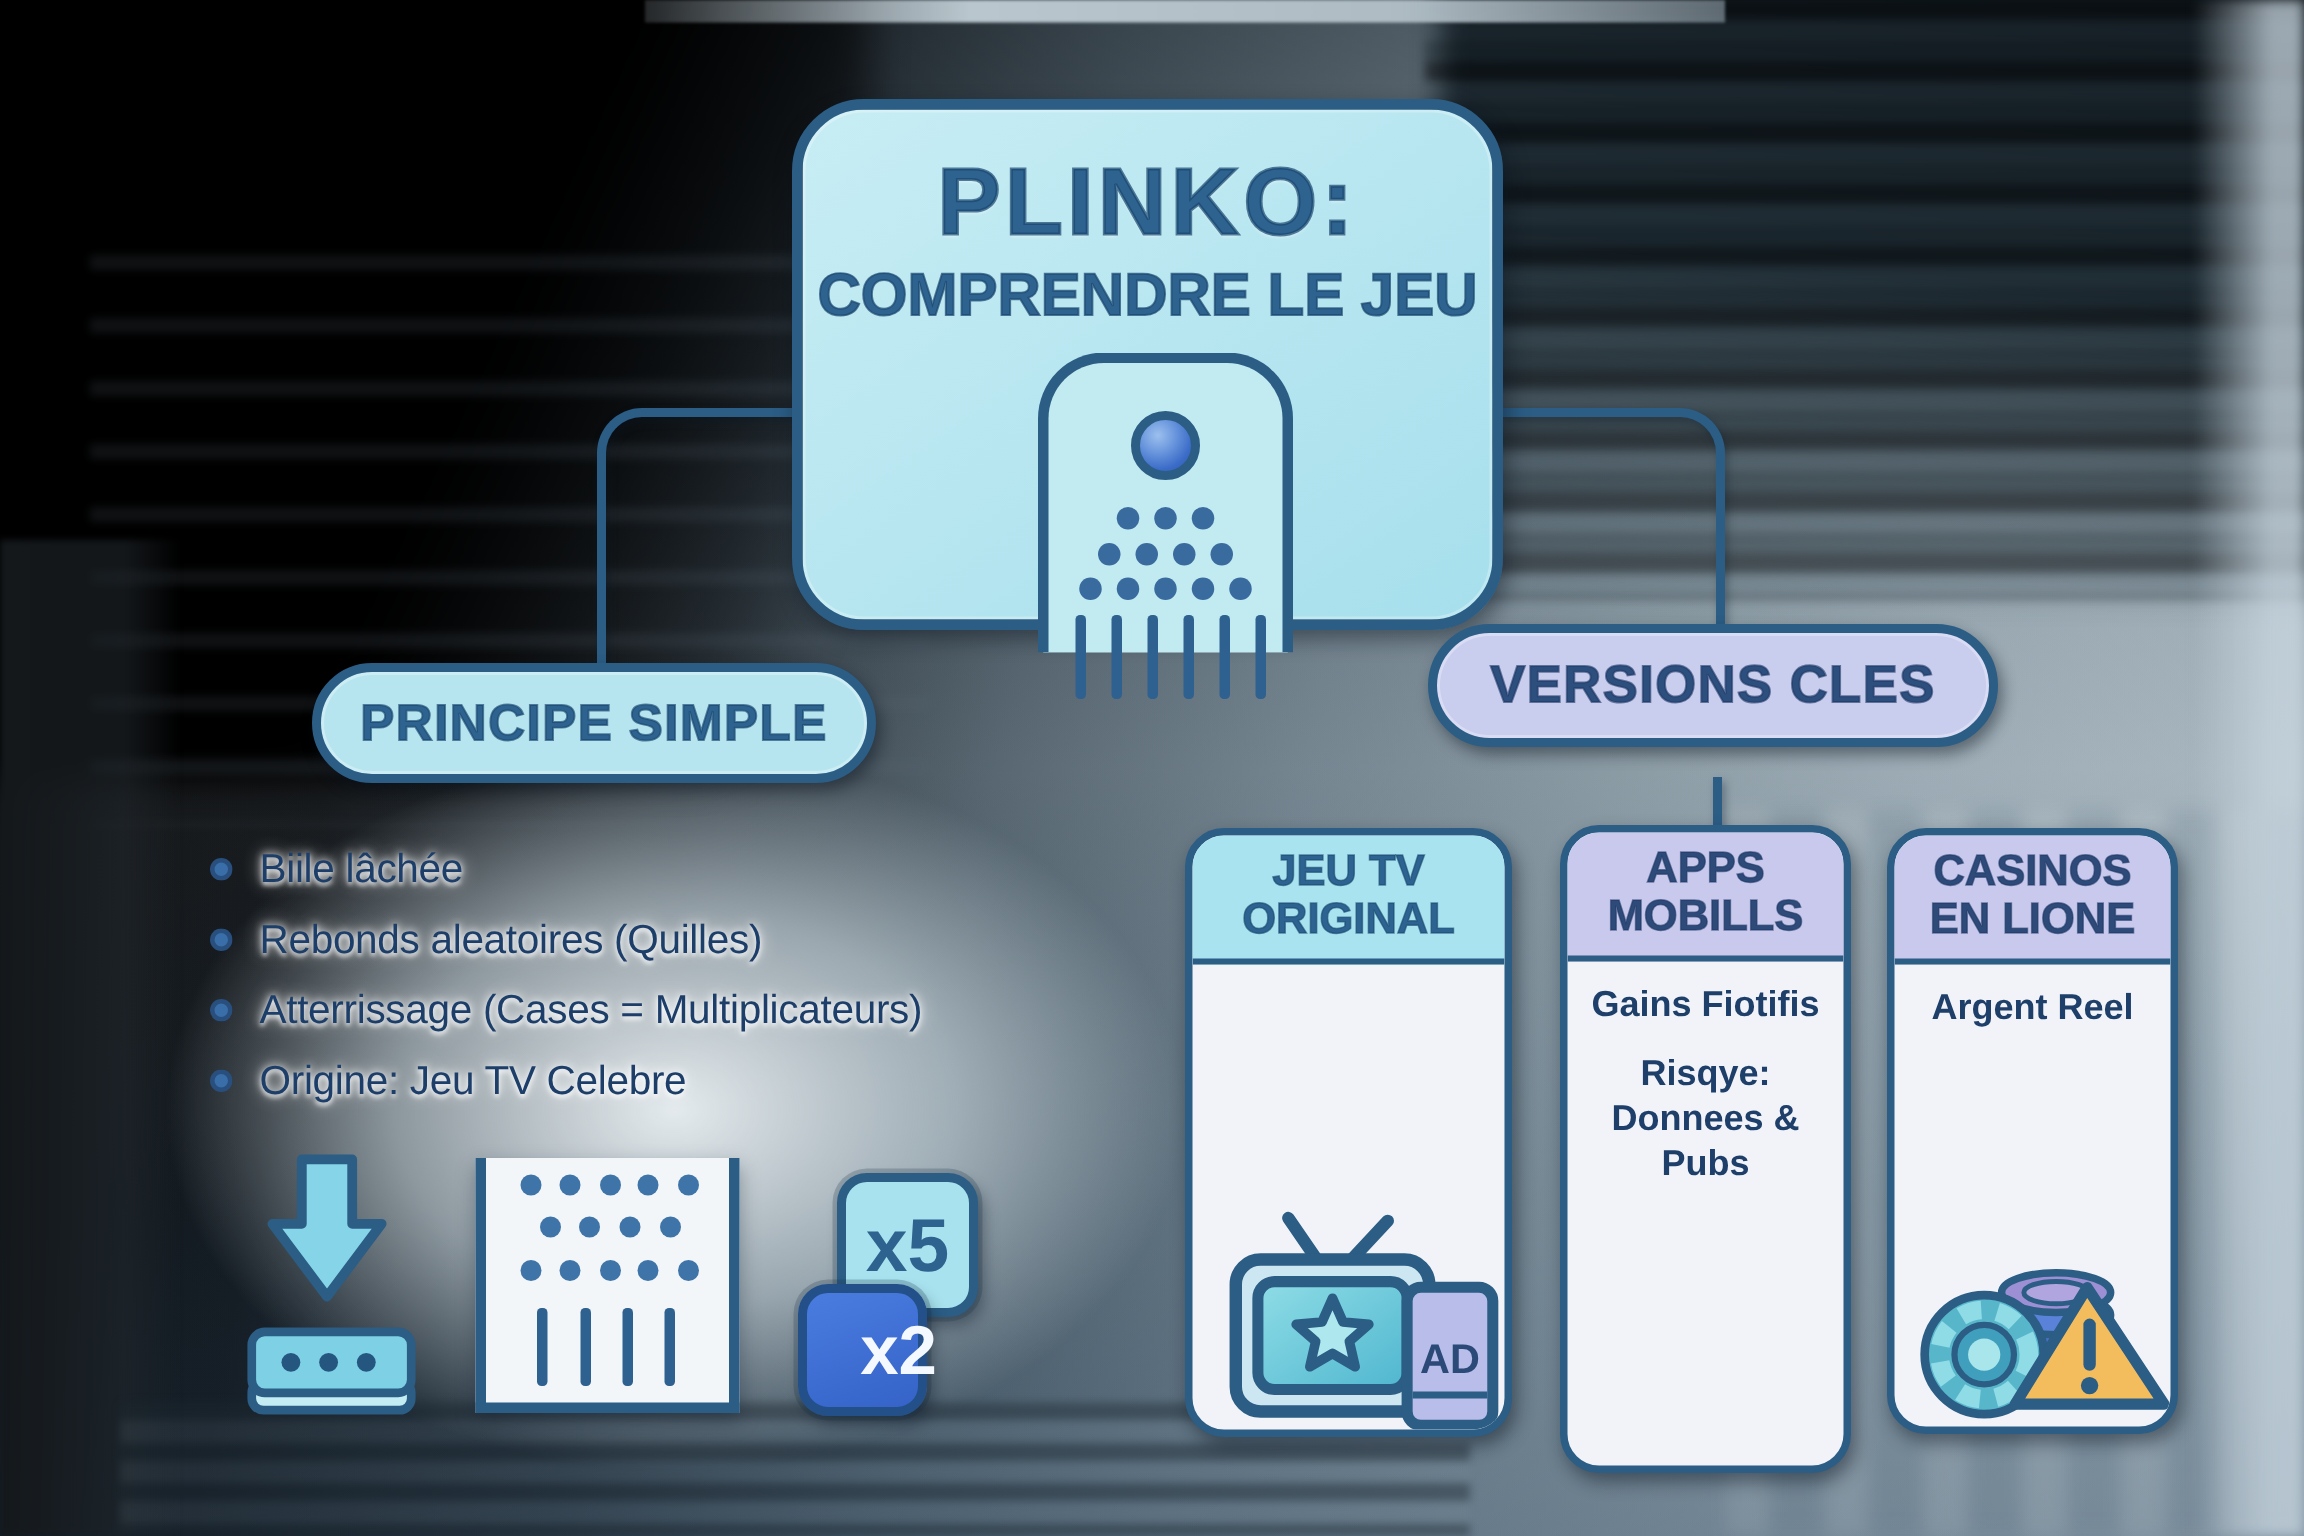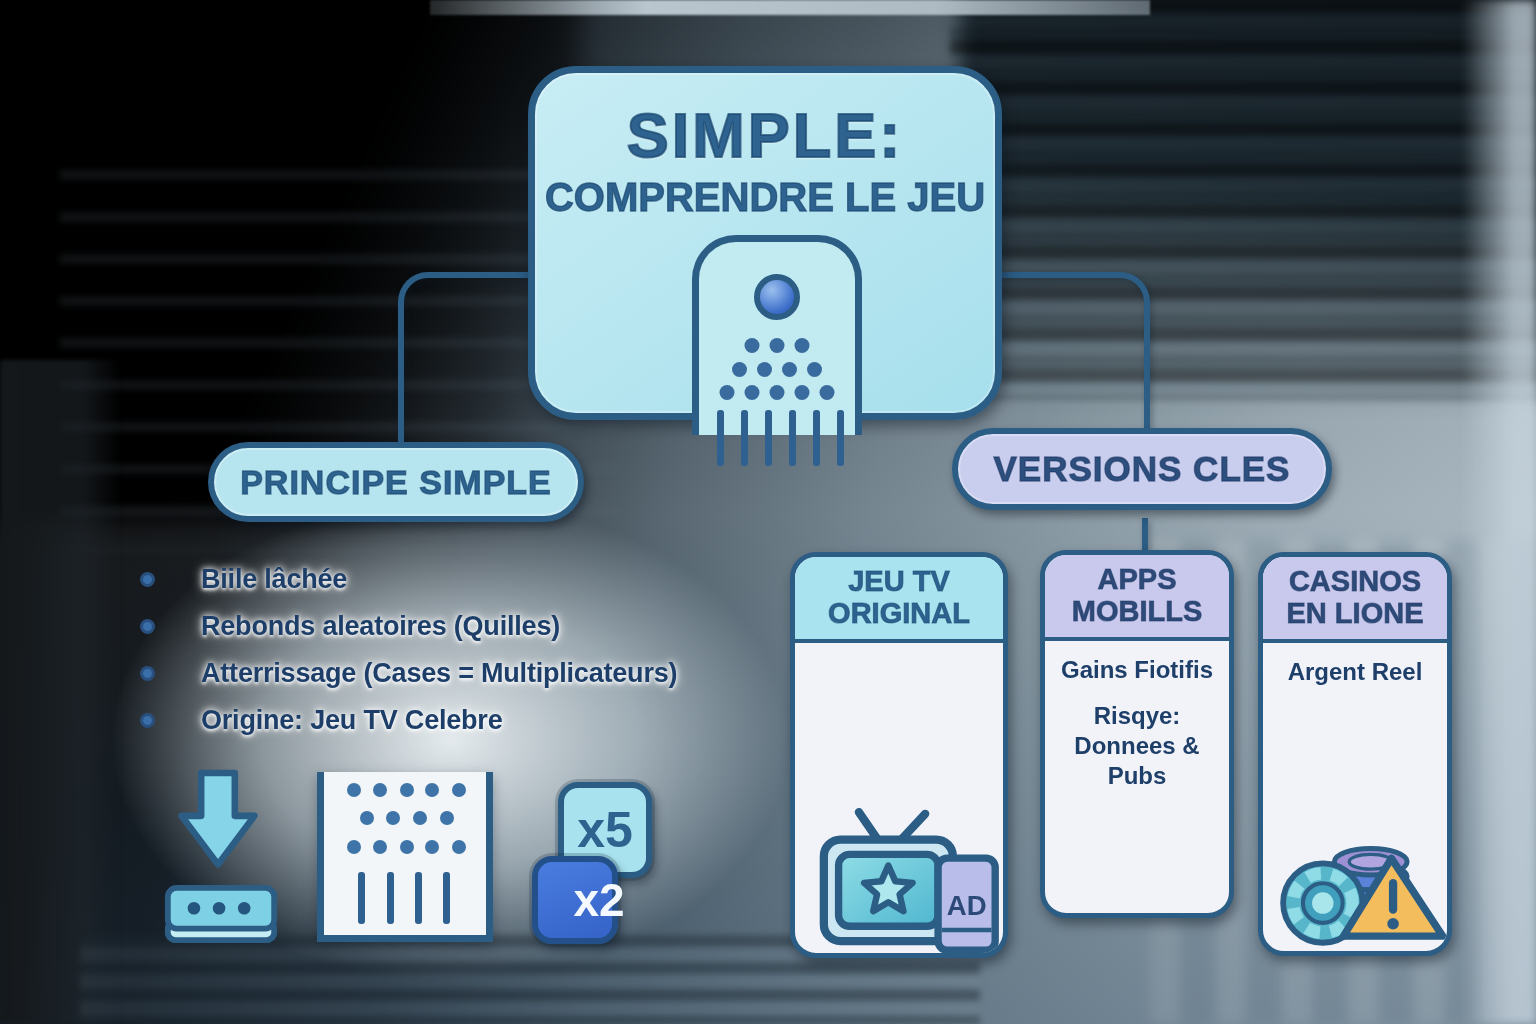--- a/index.html
+++ b/index.html
@@ -58,29 +58,29 @@
   .peg-row .dot{width:15px;height:15px;border-radius:50%;background:#3a6b9e;}
   .row1{top:96px;} .row2{top:120px;} .row3{top:143px;}
   .slot{position:absolute;top:168px;width:7px;height:56px;background:#2e6190;border-radius:3px;}
   
   .pill{position:absolute;border:6px solid #2b5d85;border-radius:41px;
     display:flex;align-items:center;justify-content:center;
     box-shadow:3px 5px 10px rgba(8,18,28,.45), inset 0 0 0 2px rgba(255,255,255,.3);
     font-weight:bold;}
   .pill-left{left:208px;top:442px;width:376px;height:80px;background:#b7e5ef;
     color:#2e6390;font-size:34px;letter-spacing:1px;-webkit-text-stroke:1.3px rgba(25,70,110,.65);}
-  .pill-right{left:952px;top:428px;width:380px;height:82px;background:#c9cdee;
+  .pill-right{left:952px;top:416px;width:380px;height:82px;background:#c9cdee;
     color:#2d4f7e;font-size:35px;letter-spacing:1px;-webkit-text-stroke:1.3px rgba(30,55,100,.6);}
   
   .bullets{position:absolute;left:140px;top:556px;list-style:none;margin:0;padding:0;}
   .bullets li{position:relative;height:47px;display:flex;align-items:center;}
   .bullets .b-dot{width:15px;height:15px;border-radius:50%;background:#3a6ea8;
     border:3px solid rgba(25,55,90,.55);margin-right:18px;flex:0 0 auto;}
-  .bullets .b-text{font-size:27px;font-weight:bold;color:#1d3e68;letter-spacing:-0.2px;
-    text-shadow:0 0 6px #fff,0 0 12px rgba(255,255,255,.85),0 2px 3px rgba(255,255,255,.7);margin-left:28px;}
+  .bullets .b-text{font-size:27px;font-weight:normal;color:#1d3e68;letter-spacing:-0.2px;
+    text-shadow:0 0 6px #fff,0 0 12px rgba(255,255,255,.85),0 2px 3px rgba(255,255,255,.7);}
   
   .icon-abs{position:absolute;}
   .peg-panel{position:absolute;left:317px;top:772px;width:176px;height:170px;
     background:#f3f6f8;border:7px solid #2b5d85;border-top:none;
     box-shadow:0 5px 12px rgba(15,30,45,.35);}
   .peg-panel .pdot{position:absolute;width:14px;height:14px;border-radius:50%;background:#3f74a8;}
   .peg-panel .pslot{position:absolute;width:7px;height:52px;top:100px;background:#2e6190;border-radius:3px;}
   .tile{position:absolute;border-radius:20px;display:flex;align-items:center;justify-content:center;font-weight:bold;
     box-shadow:0 0 0 3px rgba(20,45,70,.22),4px 6px 10px rgba(10,20,35,.4);}
   .tile-x5{left:558px;top:782px;width:94px;height:96px;background:#a8e2ee;border:6px solid #2b5d85;
@@ -88,21 +88,21 @@
   .tile-x2{left:532px;top:856px;width:86px;height:88px;border:6px solid #24508a;
     background:linear-gradient(160deg,#4a7ce0,#3563c8);color:#f4f8ff;font-size:46px;z-index:6;padding-left:48px;}
   
   .card{position:absolute;background:#f1f3f8;border:5px solid #2b5d85;border-radius:26px;overflow:hidden;
     box-shadow:3px 6px 12px rgba(8,18,28,.45);}
   .card-header{width:100%;display:flex;align-items:center;justify-content:center;text-align:center;
     font-weight:bold;font-size:29px;line-height:1.1;white-space:pre-line;
     border-bottom:4px solid #2b5d85;}
   .card1{left:790px;top:552px;width:218px;height:406px;}
   .card1 .card-header{height:86px;background:#a9e3ef;color:#2d6390;-webkit-text-stroke:1px rgba(25,70,110,.6);}
-  .card2{left:1040px;top:550px;width:194px;height:368px;}
+  .card2{left:1040px;top:550px;width:194px;height:432px;}
   .card3{left:1258px;top:552px;width:194px;height:404px;}
   .card2 .card-header,.card3 .card-header{height:86px;background:#c9c9ed;color:#2d4a78;-webkit-text-stroke:1px rgba(30,55,100,.55);}
   .card-body{padding:14px 10px 0 10px;text-align:center;}
   .card-body p{margin:0 0 16px 0;font-size:24px;font-weight:bold;line-height:1.25;color:#1e3f69;}
   .card-icon{position:absolute;bottom:0;}
   .card1 .card-icon{left:8px;width:202px;height:152px;}
   .card3 .card-icon{left:4px;width:186px;height:124px;}
 </style>
 </head>
 <body>
@@ -119,21 +119,21 @@
   <div class="bgl bg-leftcol"></div>
   <div class="bgl bg-botstripes"></div>
   <div class="bgl bg-rightbands"></div>
   <div class="bgl bg-rightedge"></div>
 
   <div class="connector conn-left"></div>
   <div class="connector conn-right"></div>
   <div class="connector conn-mid"></div>
 
   <div class="title-box">
-    <div class="title-l1">SIMPLE:</div>
+    <div class="title-l1">PLINKO:</div>
     <div class="title-l2">COMPRENDRE LE JEU</div>
     <div class="board">
       <div class="ball"></div>
       <div class="peg-row row1">
         <span class="dot"></span>
           <span class="dot"></span>
           <span class="dot"></span>
       </div>
       <div class="peg-row row2">
         <span class="dot"></span>

